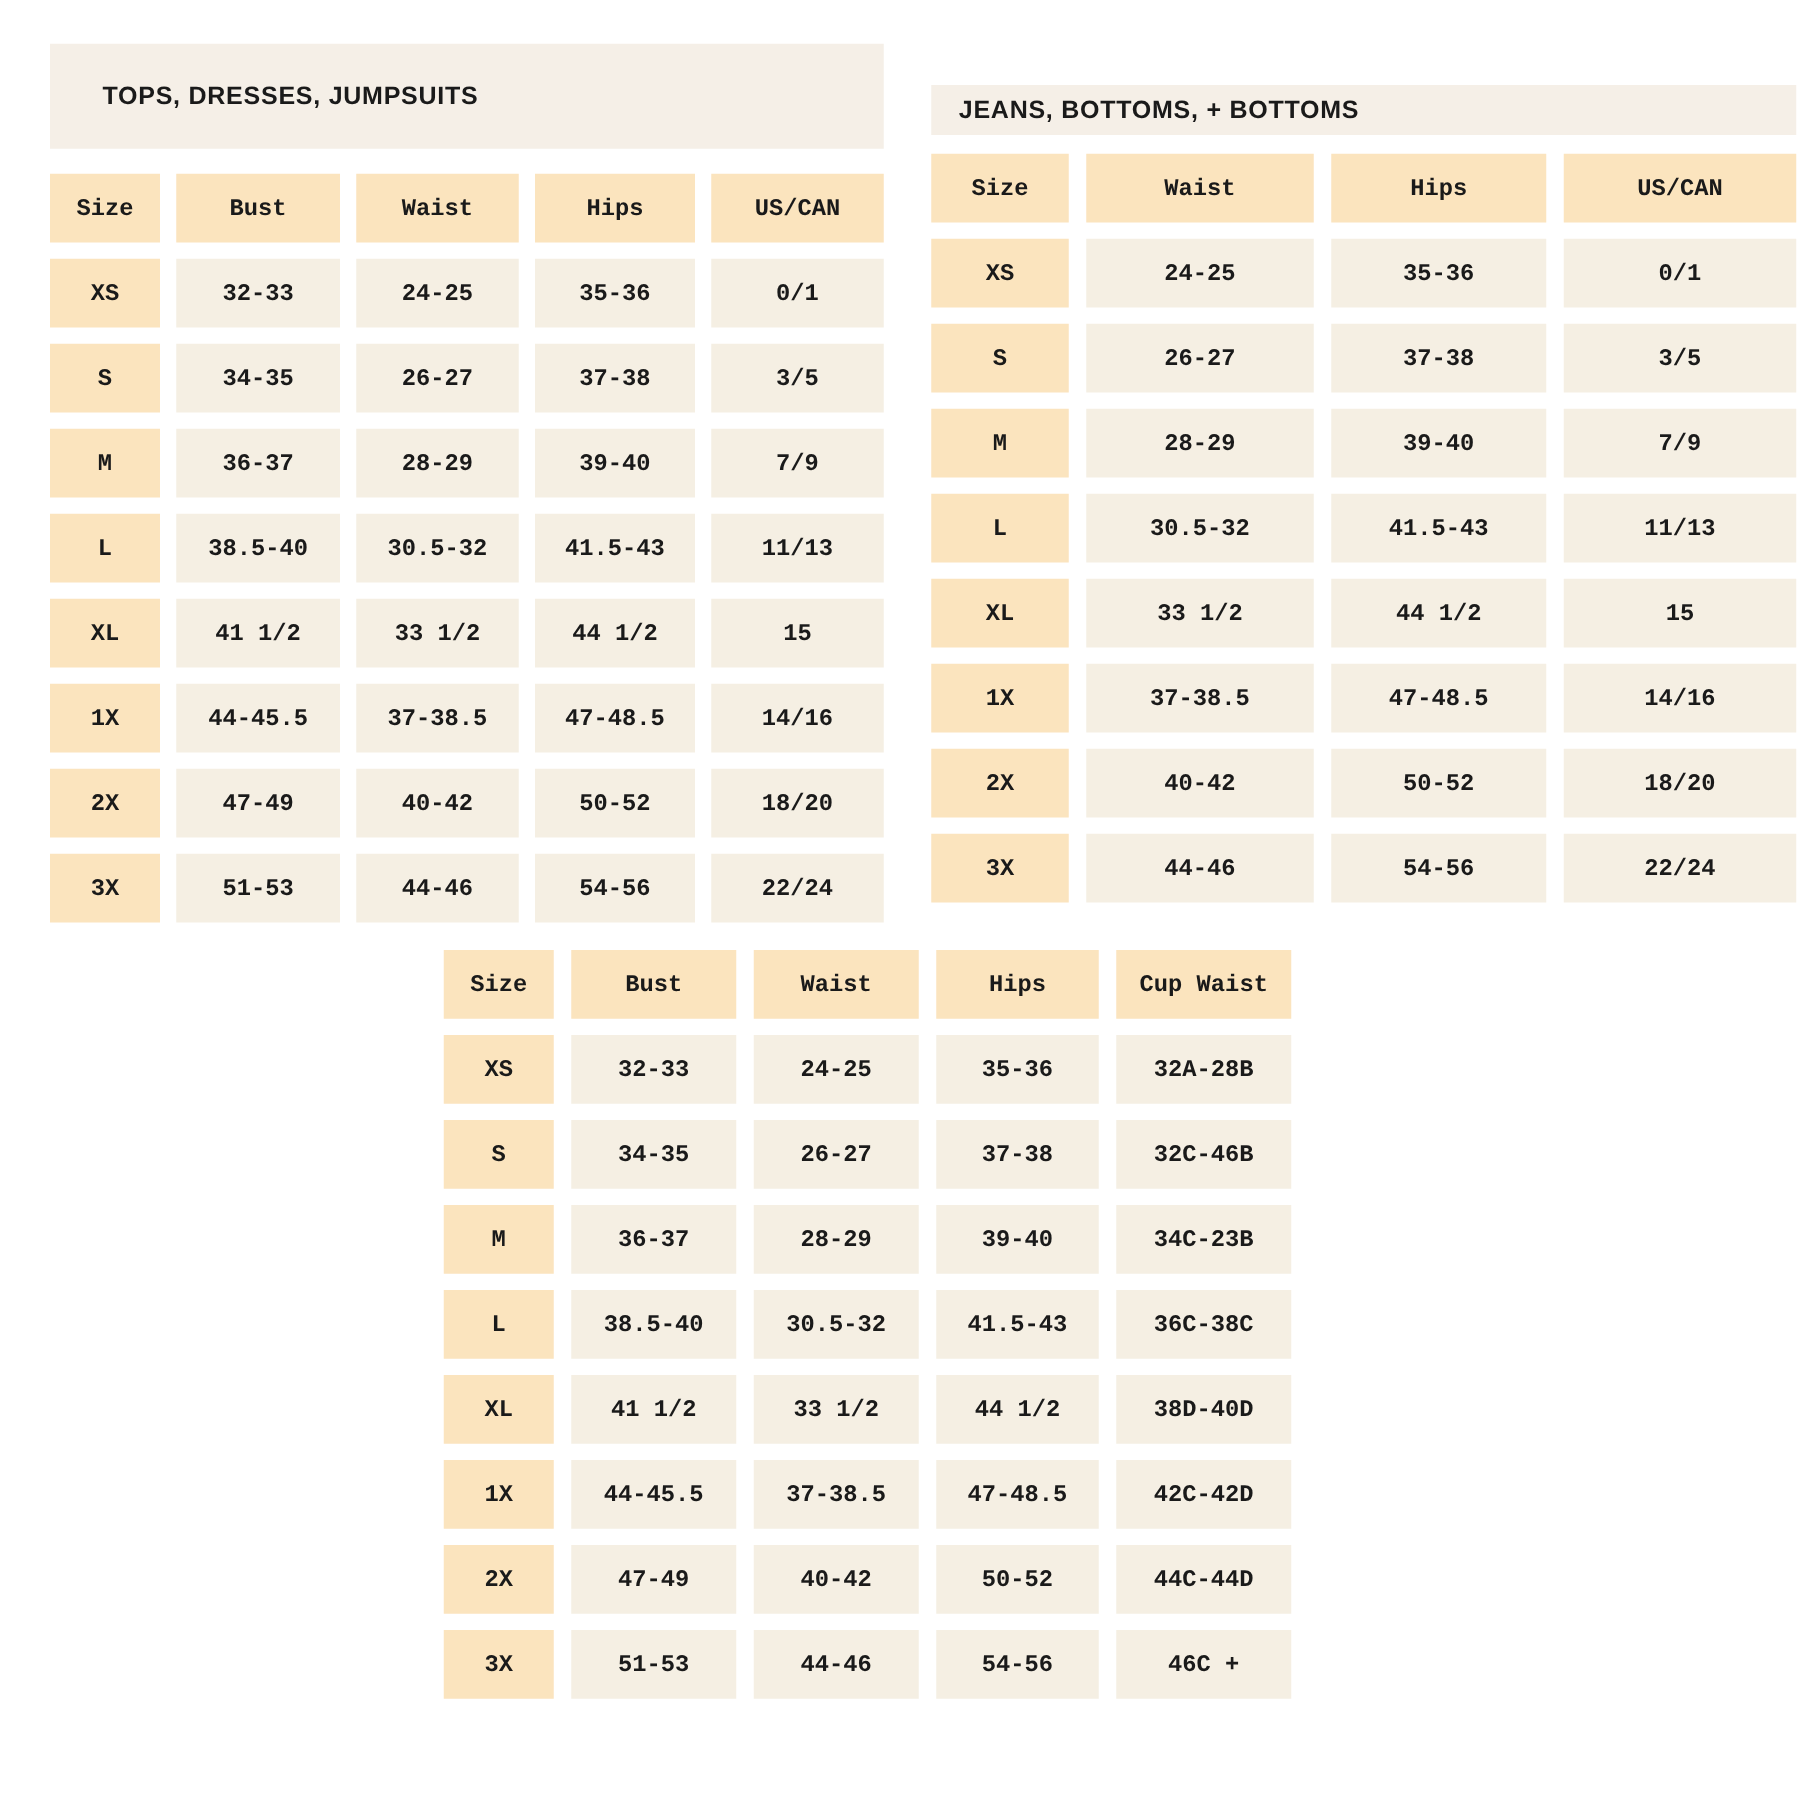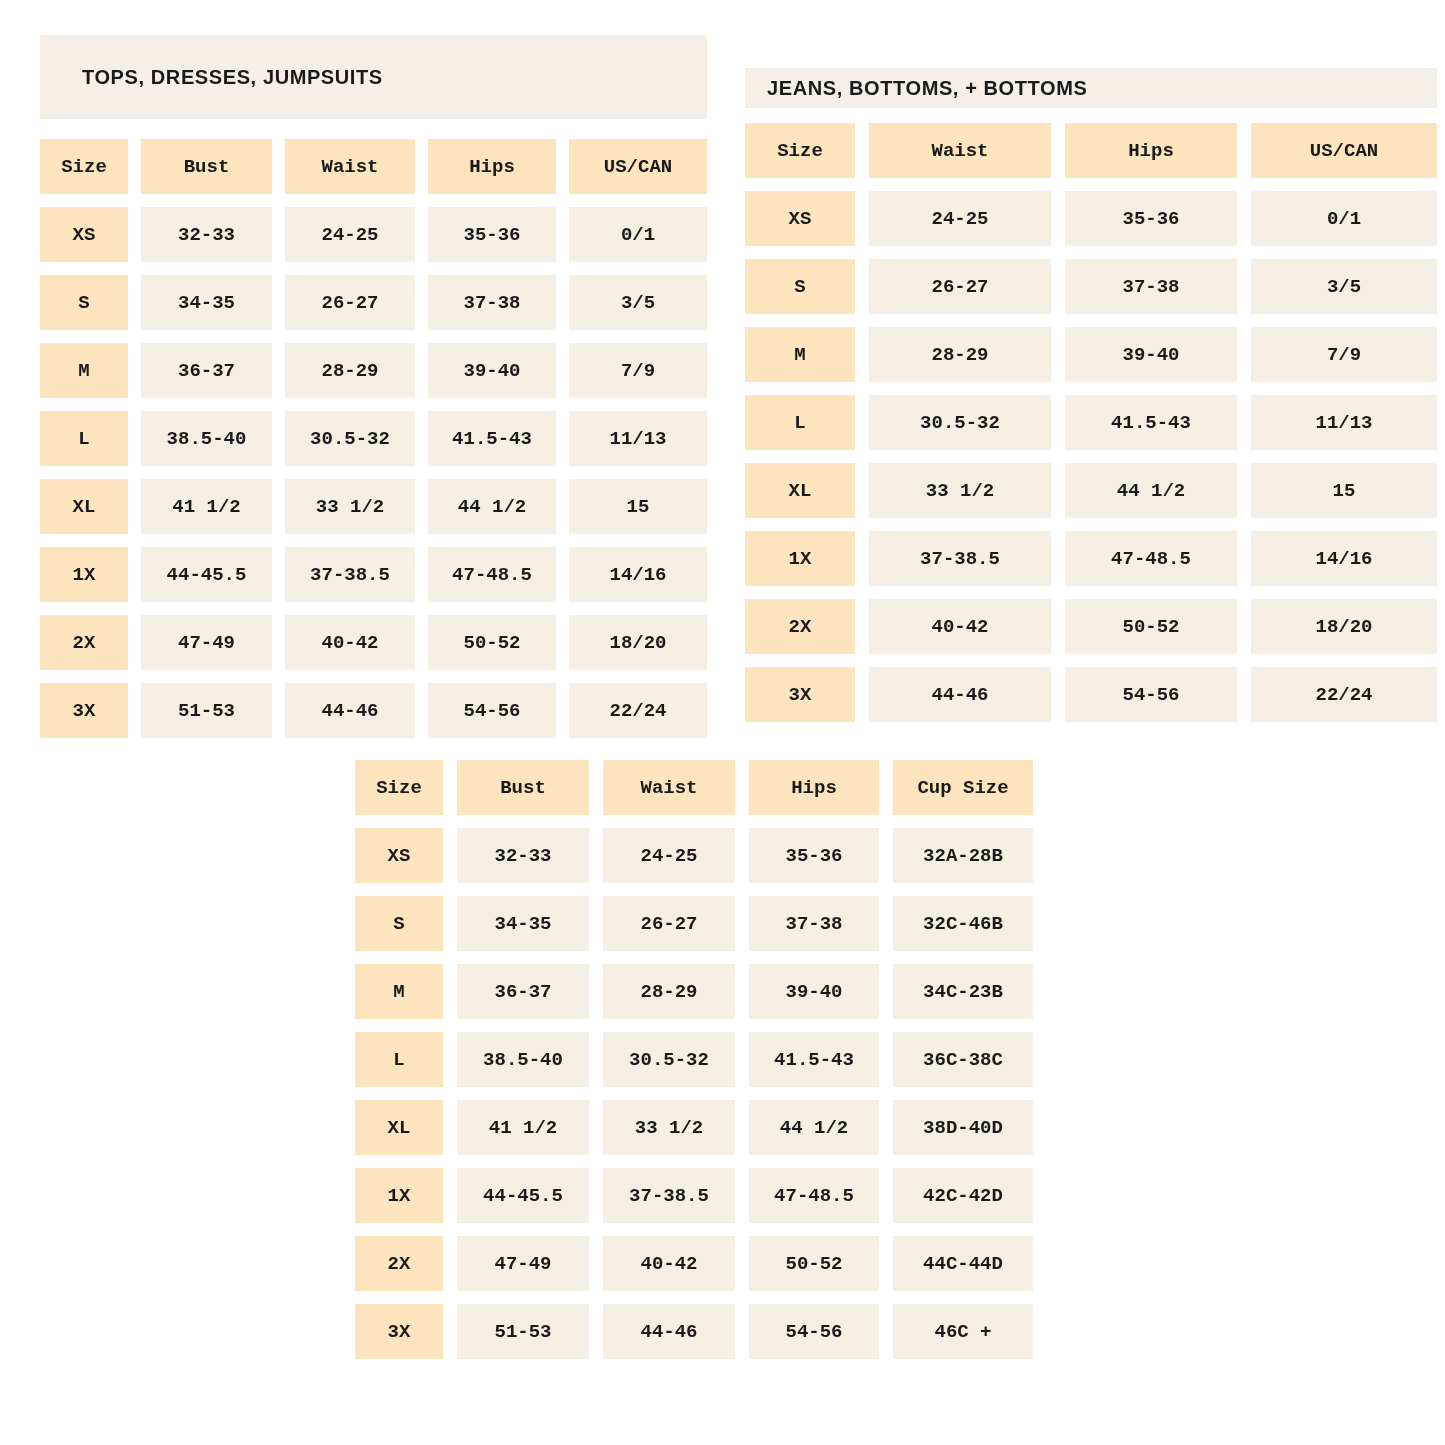--- a/index.html
+++ b/index.html
@@ -160,21 +160,21 @@
       <div class="cell data">22/24</div>
     </div>
 </section>
 
 <section class="table-block" id="table-lingerie" style="left:355px; top:745px; width:678px;">
   <div class="grid mt15" id="grid-lingerie">
       <div class="cell head">Size</div>
       <div class="cell head">Bust</div>
       <div class="cell head">Waist</div>
       <div class="cell head">Hips</div>
-      <div class="cell head">Cup Size</div>
+      <div class="cell head">Cup Waist</div>
       <div class="cell size">XS</div>
       <div class="cell data">32-33</div>
       <div class="cell data">24-25</div>
       <div class="cell data">35-36</div>
       <div class="cell data">32A-28B</div>
       <div class="cell size">S</div>
       <div class="cell data">34-35</div>
       <div class="cell data">26-27</div>
       <div class="cell data">37-38</div>
       <div class="cell data">32C-46B</div>

